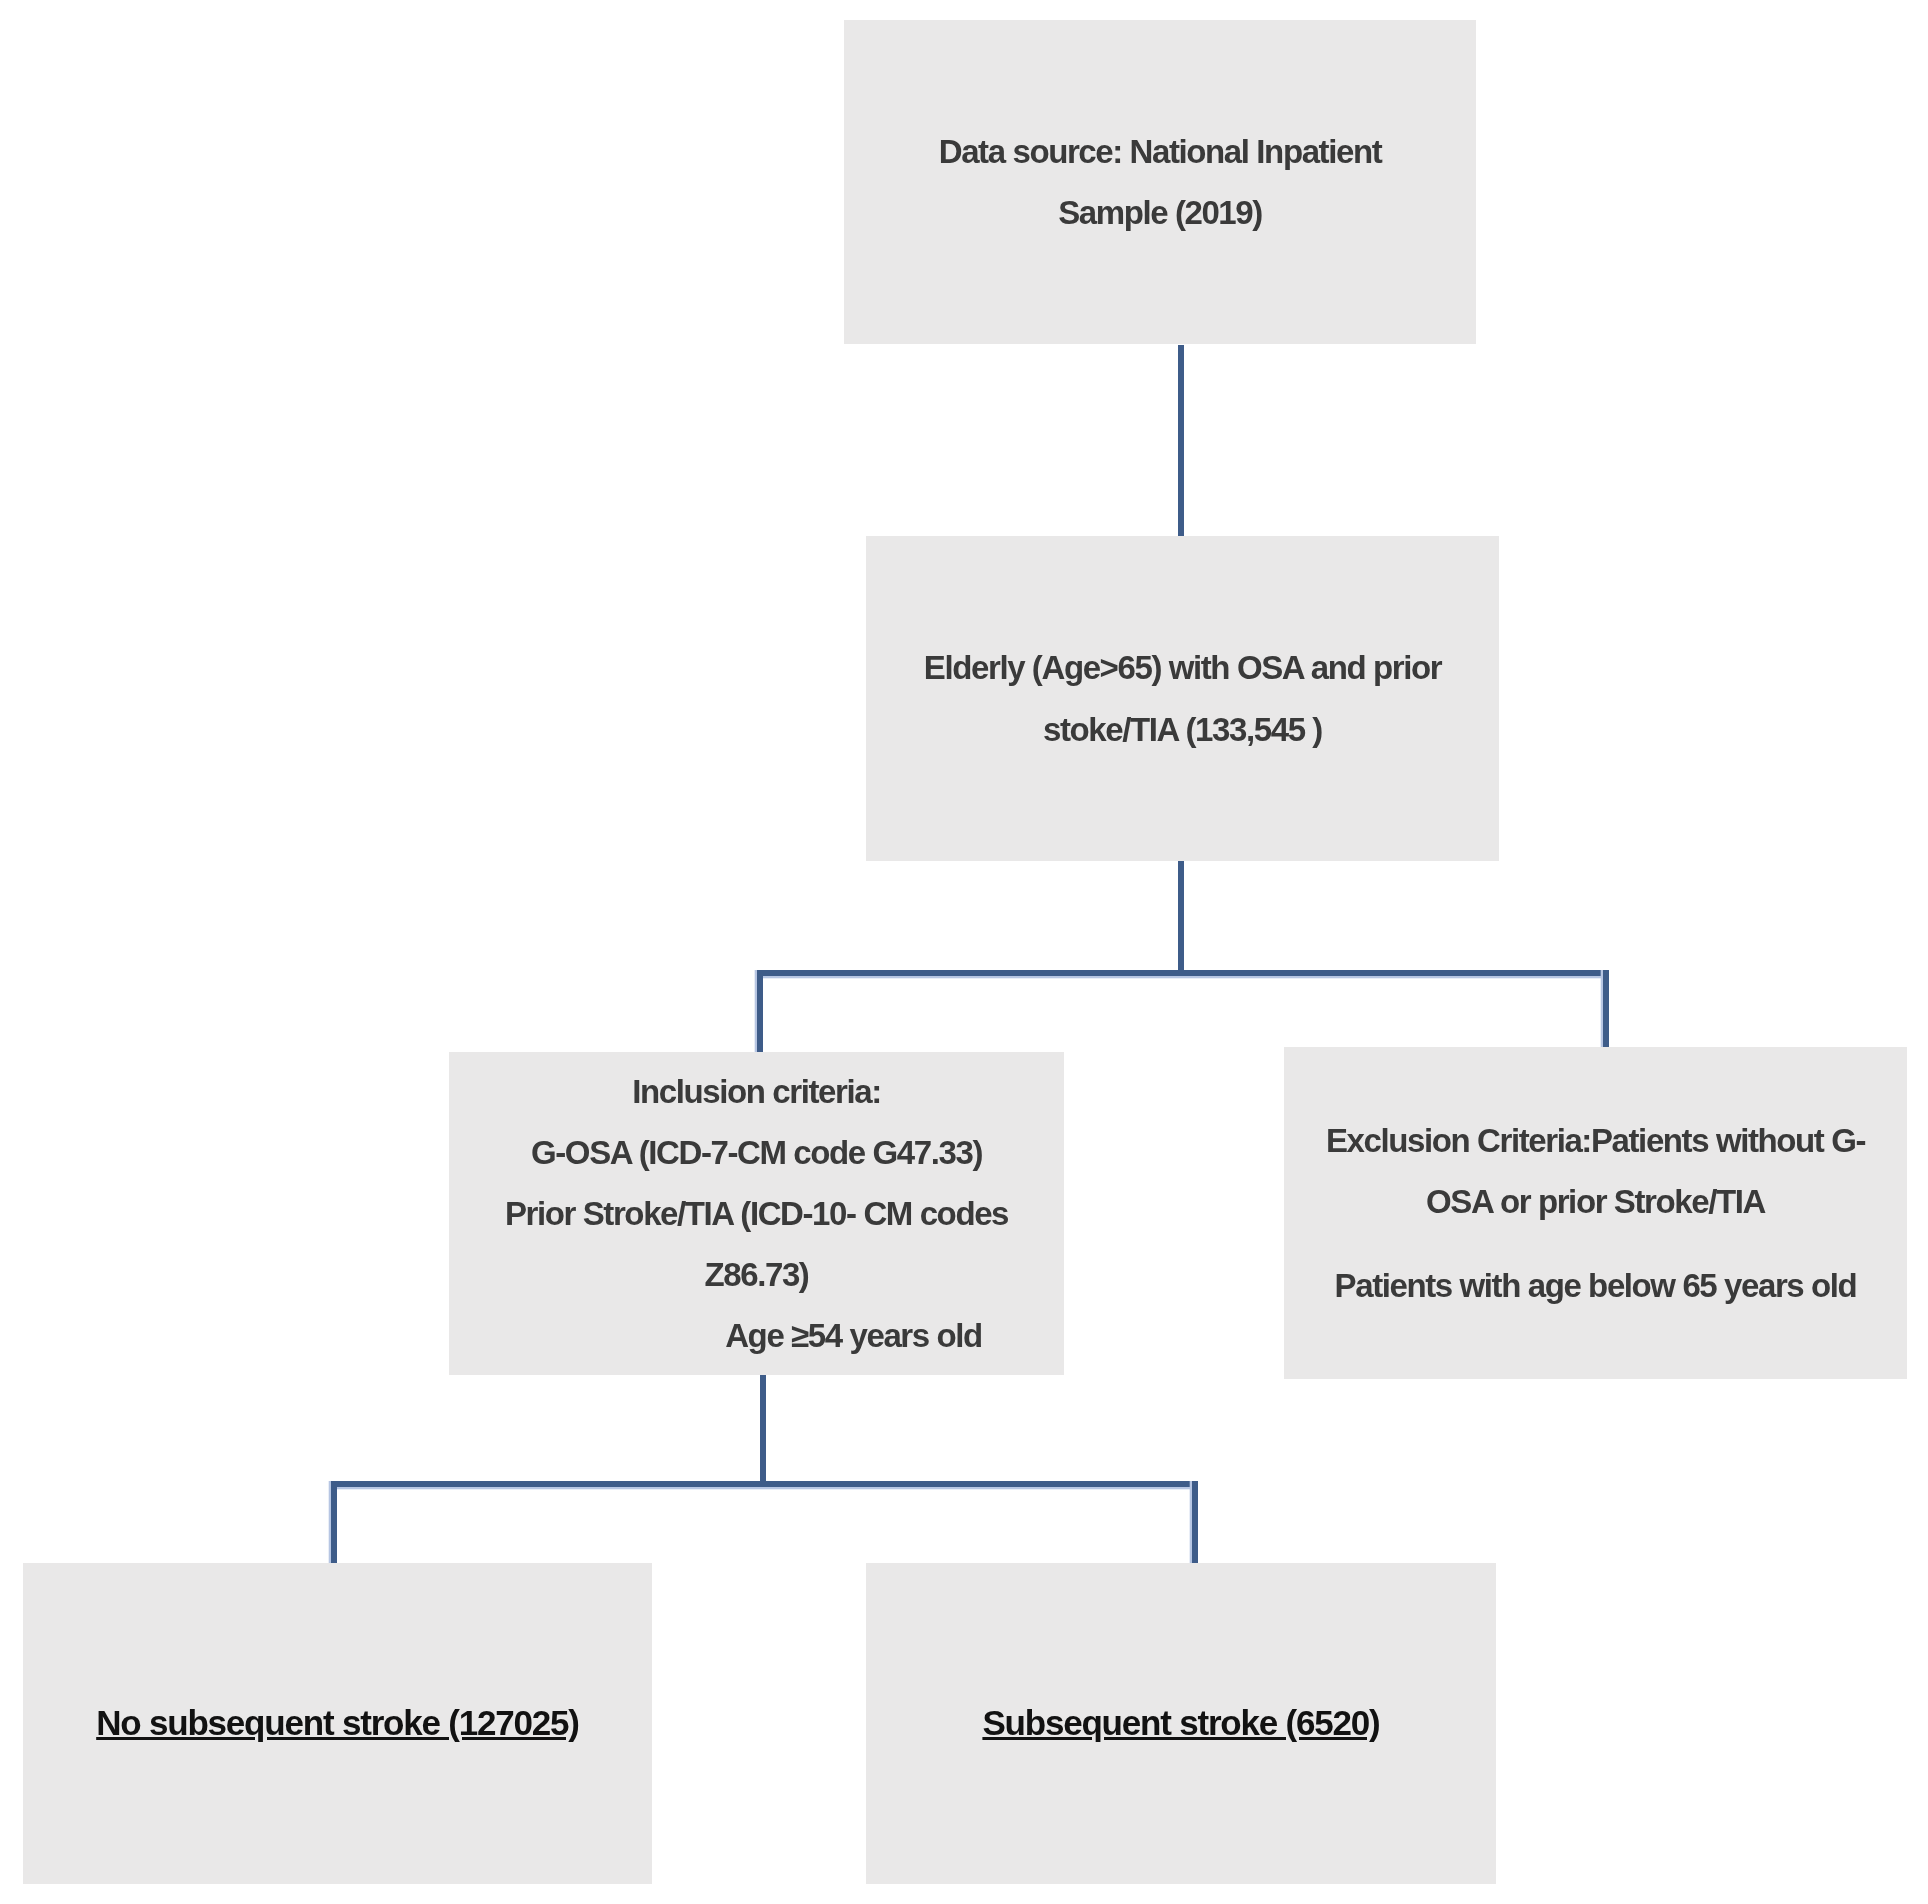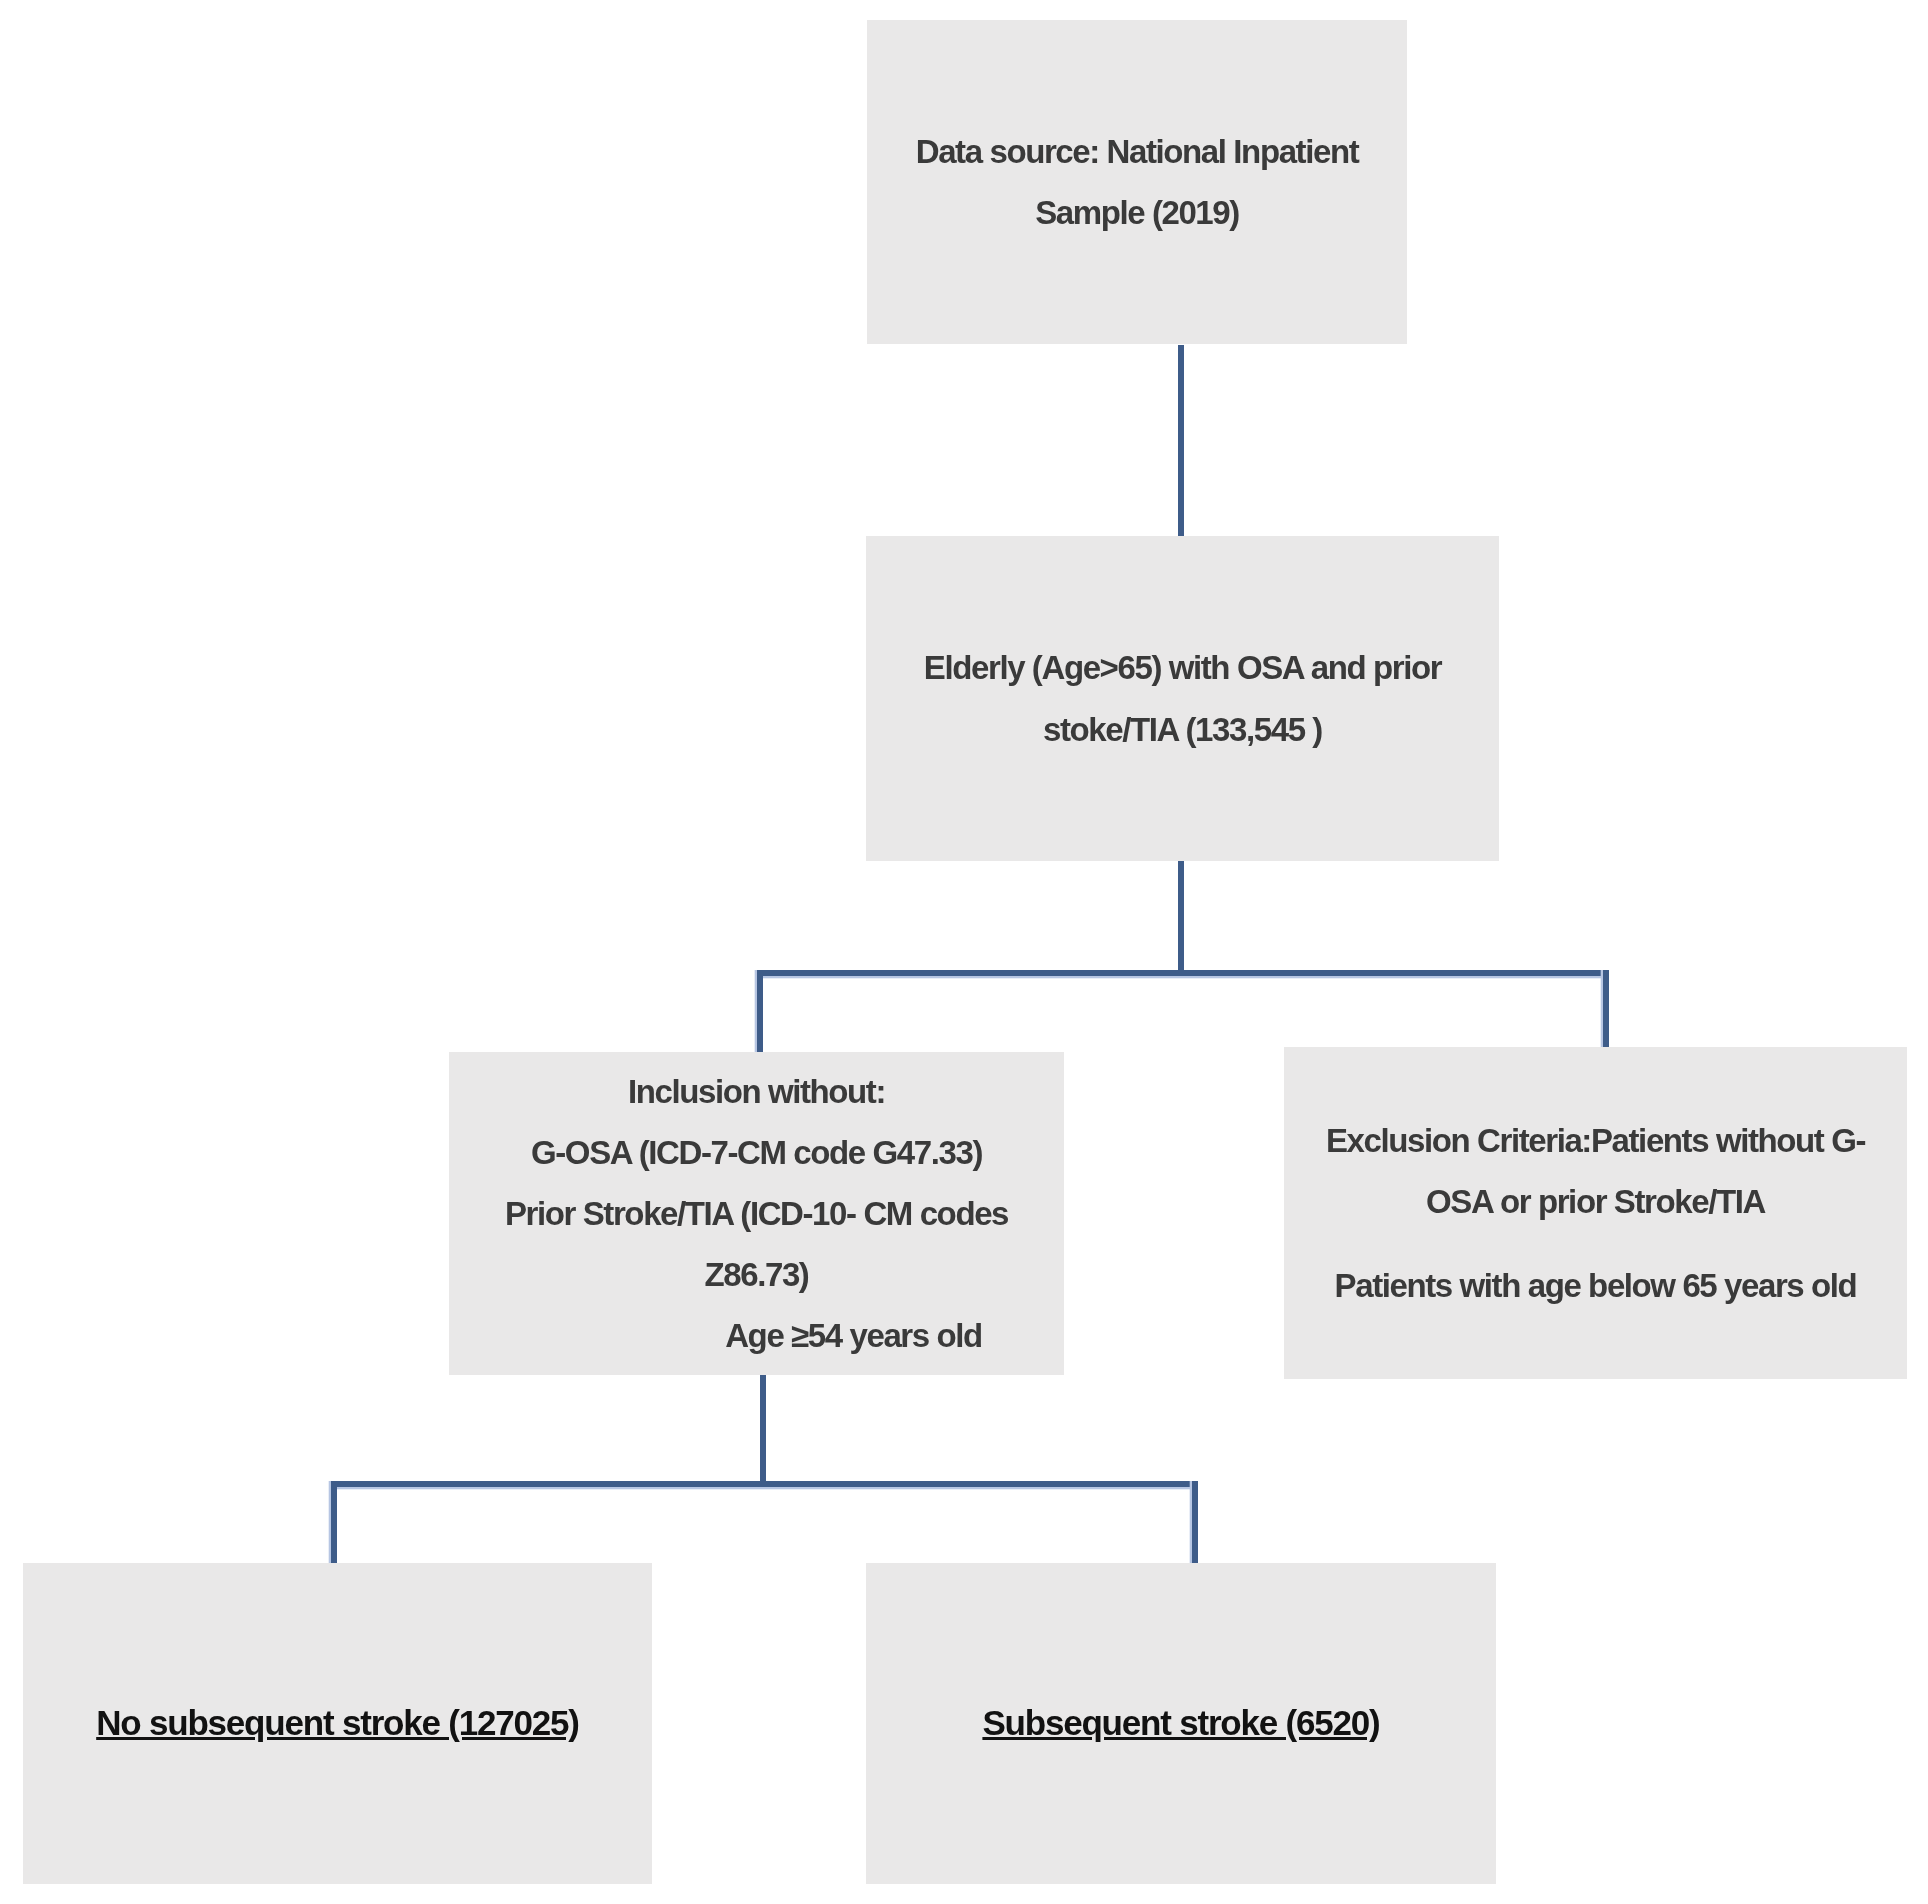--- a/index.html
+++ b/index.html
@@ -40,39 +40,39 @@
   .connector{position:absolute;background:var(--connector);}
   .connector--v{width:6.2px;}
   .connector--h{height:6.2px;box-shadow:0 2.3px 0 0 var(--connector-halo);}
   .connector--v.haloed{box-shadow:-2.3px 0 0 0 var(--connector-halo);}
 </style>
 </head>
 <body>
 
 <div class="canvas">
 
-  <div class="box" style="left:867px;top:20px;width:540px;height:324px;">
+  <div class="box" style="left:844px;top:20px;width:632px;height:324px;">
     <p>Data source: National Inpatient
 Sample (2019)</p>
   </div>
 
   <div class="connector connector--v" style="left:1178px;top:345px;height:191px;"></div>
 
   <div class="box" style="left:866px;top:536px;width:633px;height:325px;">
     <p>Elderly (Age&gt;65) with OSA and prior
 stoke/TIA (133,545 )</p>
   </div>
 
   <div class="connector connector--v" style="left:1178px;top:861px;height:112px;"></div>
   <div class="connector connector--h" style="left:757px;top:970px;width:852px;"></div>
   <div class="connector connector--v haloed" style="left:757px;top:970px;height:83px;"></div>
   <div class="connector connector--v haloed" style="left:1603px;top:970px;height:78px;"></div>
 
   <div class="box box--criteria" style="left:449px;top:1052px;width:615px;height:323px;">
-    <p>Inclusion without:</p>
+    <p>Inclusion criteria:</p>
     <p>G-OSA (ICD-7-CM code G47.33)</p>
     <p>Prior Stroke/TIA (ICD-10- CM codes
 Z86.73)</p>
     <p class="p-shift-right">Age ≥54 years old</p>
   </div>
 
   <div class="box box--exclusion" style="left:1284px;top:1047px;width:623px;height:332px;">
     <p>Exclusion Criteria:Patients without G-
 OSA or prior Stroke/TIA</p>
     <p class="p-gap-top">Patients with age below 65 years old</p>

